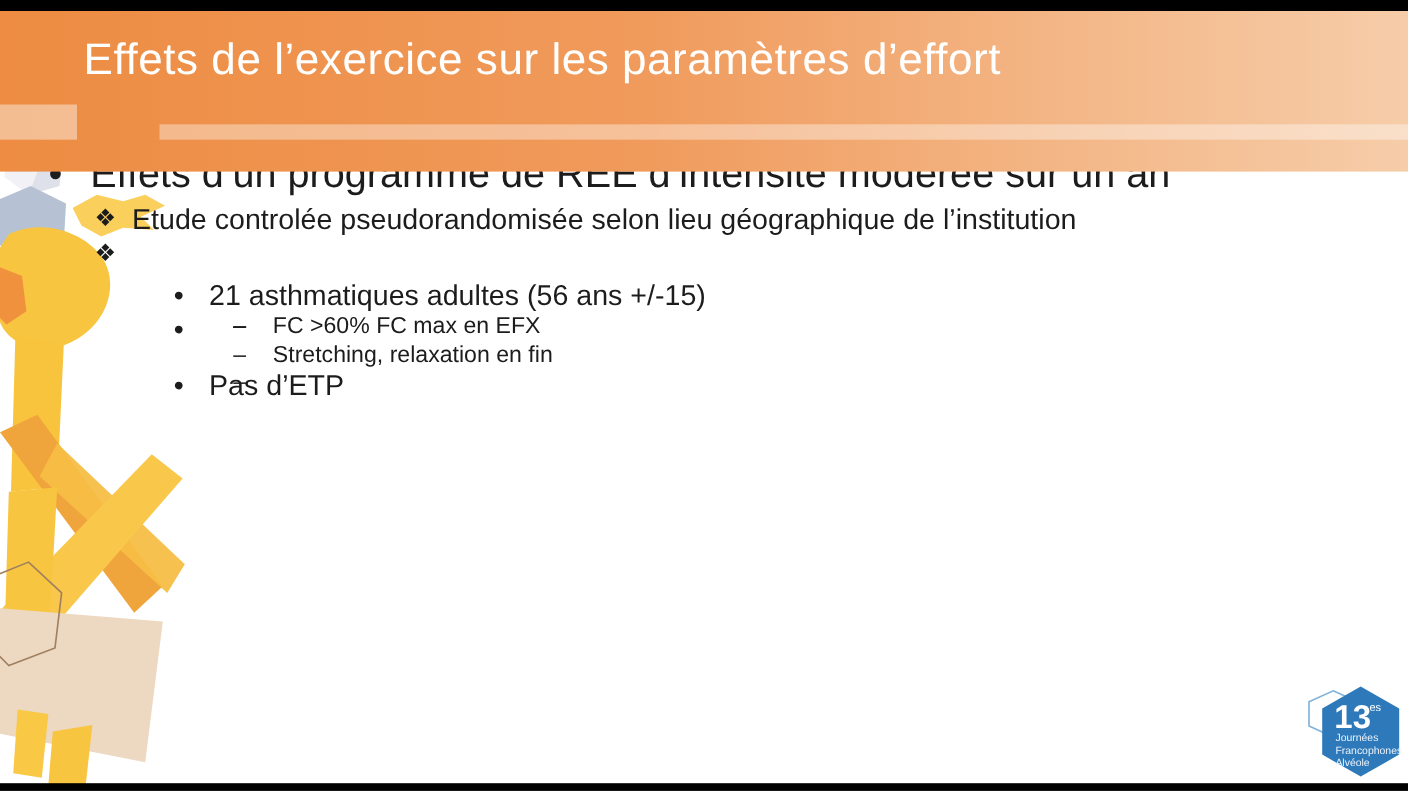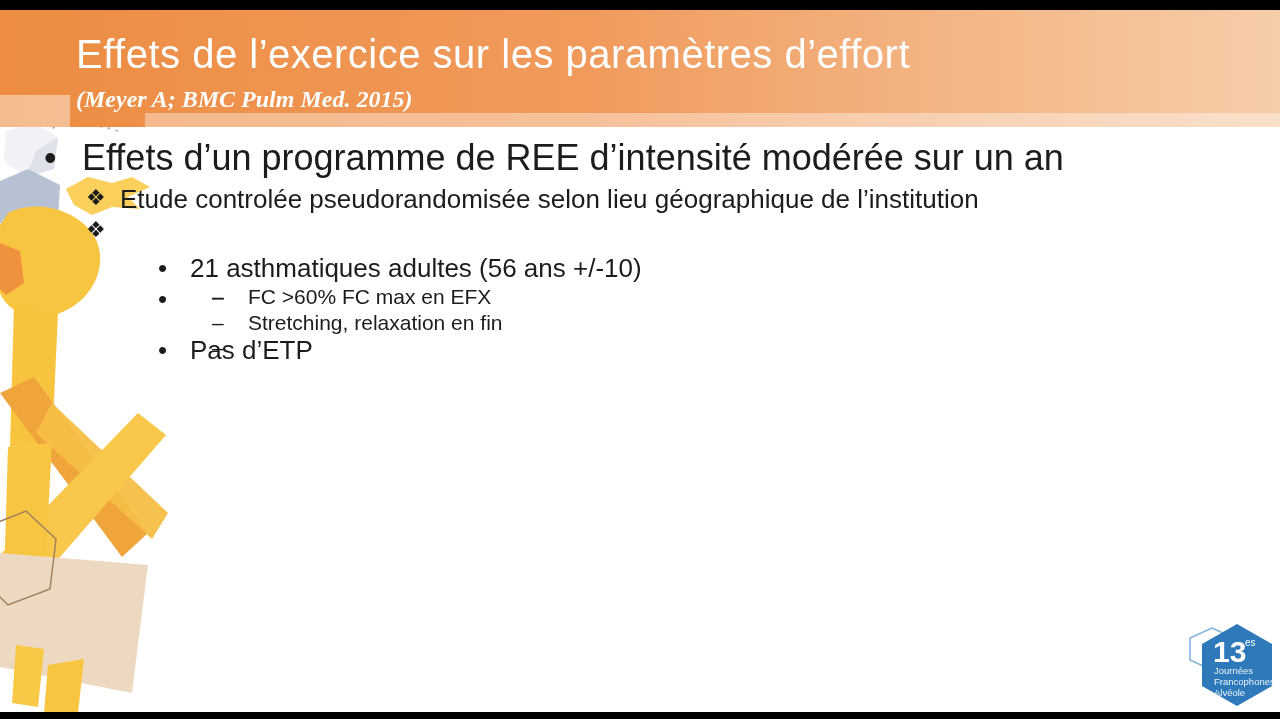--- a/index.html
+++ b/index.html
@@ -1,21 +1,21 @@
 <!DOCTYPE html>
 <html><head>
 <meta charset="utf-8">
 <style>
   html,body{margin:0;padding:0;background:#111;}
   .slide{position:relative;width:1280px;height:719px;background:#fff;overflow:hidden;
          font-family:"Liberation Sans",sans-serif;}
   .bar-top{position:absolute;top:0;left:0;width:100%;height:10px;background:#000;z-index:6;}
   .bar-bottom{position:absolute;bottom:0;left:0;width:100%;height:7px;background:#000;z-index:6;}
 
-  .header{position:absolute;top:10px;left:0;width:100%;height:117px;z-index:4;
+  .header{position:absolute;top:10px;left:0;width:100%;height:146px;z-index:4;
           background:linear-gradient(90deg,#ED8C42 0%,#F09A5B 45%,#F6CDA9 100%);}
   .header-title{position:absolute;left:76px;top:22px;font-size:40px;color:#fff;
                 letter-spacing:.5px;white-space:nowrap;}
   .header-subtitle{position:absolute;left:76px;top:76px;font-family:"Liberation Serif",serif;
                    font-style:italic;font-weight:bold;font-size:24px;color:#fff;white-space:nowrap;z-index:2;}
   .header-light-left{position:absolute;left:0;top:85px;width:70px;height:32px;
                      background:rgba(255,255,255,.42);}
   .header-light-right{position:absolute;left:145px;top:103px;right:0;height:14px;
                       background:rgba(255,255,255,.38);}
 
@@ -44,21 +44,20 @@
 <body>
 
 <div class="slide">
 
   <div class="bar-top"></div>
 
   <div class="header">
     <div class="header-light-left"></div>
     <div class="header-light-right"></div>
     <div class="header-title">Effets de l’exercice sur les paramètres d’effort</div>
-    <div class="header-subtitle">(Meyer A; BMC Pulm Med. 2015)</div>
   </div>
 
   <svg class="decor" width="175" height="588" viewBox="0 0 175 588">
     <path d="M52,3 Q85,-5 118,6" stroke="#BDBDBD" stroke-width="2" stroke-dasharray="3,5" fill="none"></path>
     <polygon points="6,6 34,-2 58,12 54,44 26,52 4,36" fill="#F2F2F6"></polygon>
     <polygon points="26,52 54,44 58,12 36,26" fill="#DFE1EA"></polygon>
     <polygon points="0,56 28,44 60,60 58,96 26,110 0,98" fill="#B6C2D3"></polygon>
     <polygon points="66,64 88,52 112,58 132,52 150,62 128,72 140,84 112,82 92,90 74,80" fill="#FBCF5C"></polygon>
     <path d="M8,88 C36,74 74,84 92,108 C108,130 100,164 72,182 C44,200 10,192 0,168 L0,100 Z" fill="#F8C540"></path>
     <polygon points="0,118 20,126 24,158 6,170 0,164" fill="#F0913D"></polygon>
@@ -80,21 +79,21 @@
     </div>
     <div class="item lvl2">
       <span class="marker">❖</span>
       <span class="item-text">Etude controlée pseudorandomisée selon lieu géographique de l’institution</span>
     </div>
     <div class="item lvl2">
       <span class="marker">❖</span>
     </div>
     <div class="item lvl3 gap-top">
       <span class="marker">•</span>
-      <span class="item-text">21 asthmatiques adultes (56 ans +/-10)</span>
+      <span class="item-text">21 asthmatiques adultes (56 ans +/-15)</span>
     </div>
     <div class="item lvl3">
       <span class="marker">•</span>
     </div>
     <div class="item lvl4">
       <span class="marker">–</span>
     </div>
     <div class="item lvl4">
       <span class="marker">–</span>
     </div>

